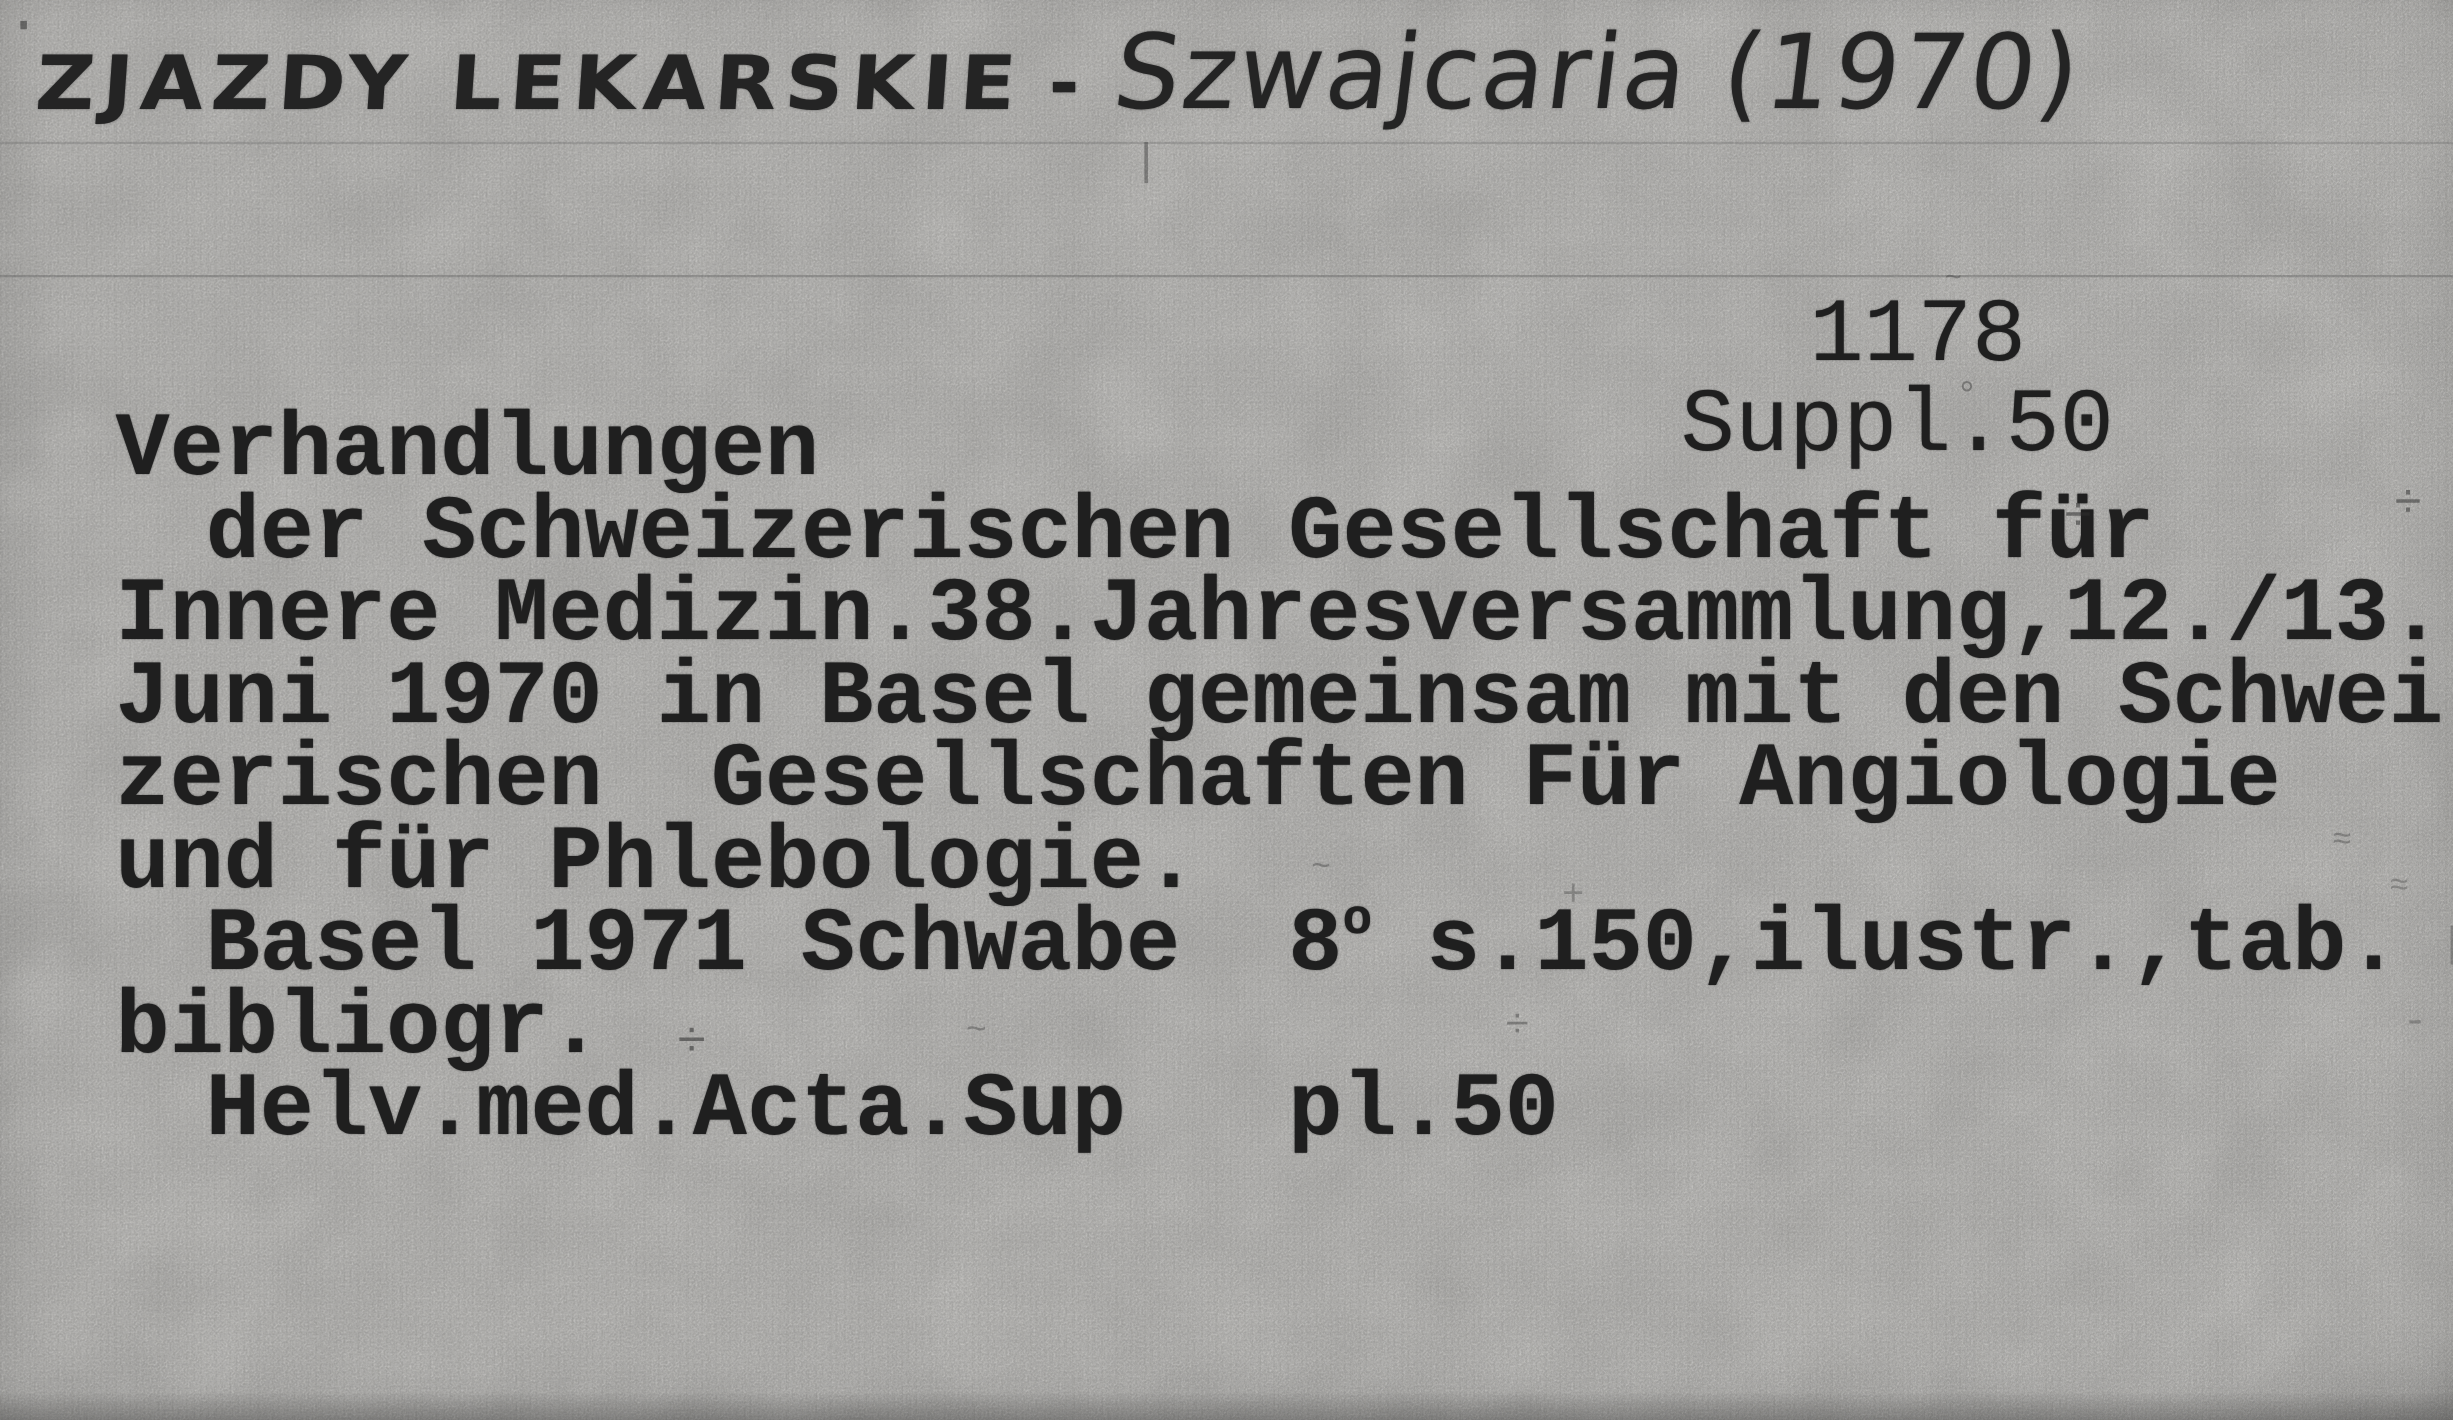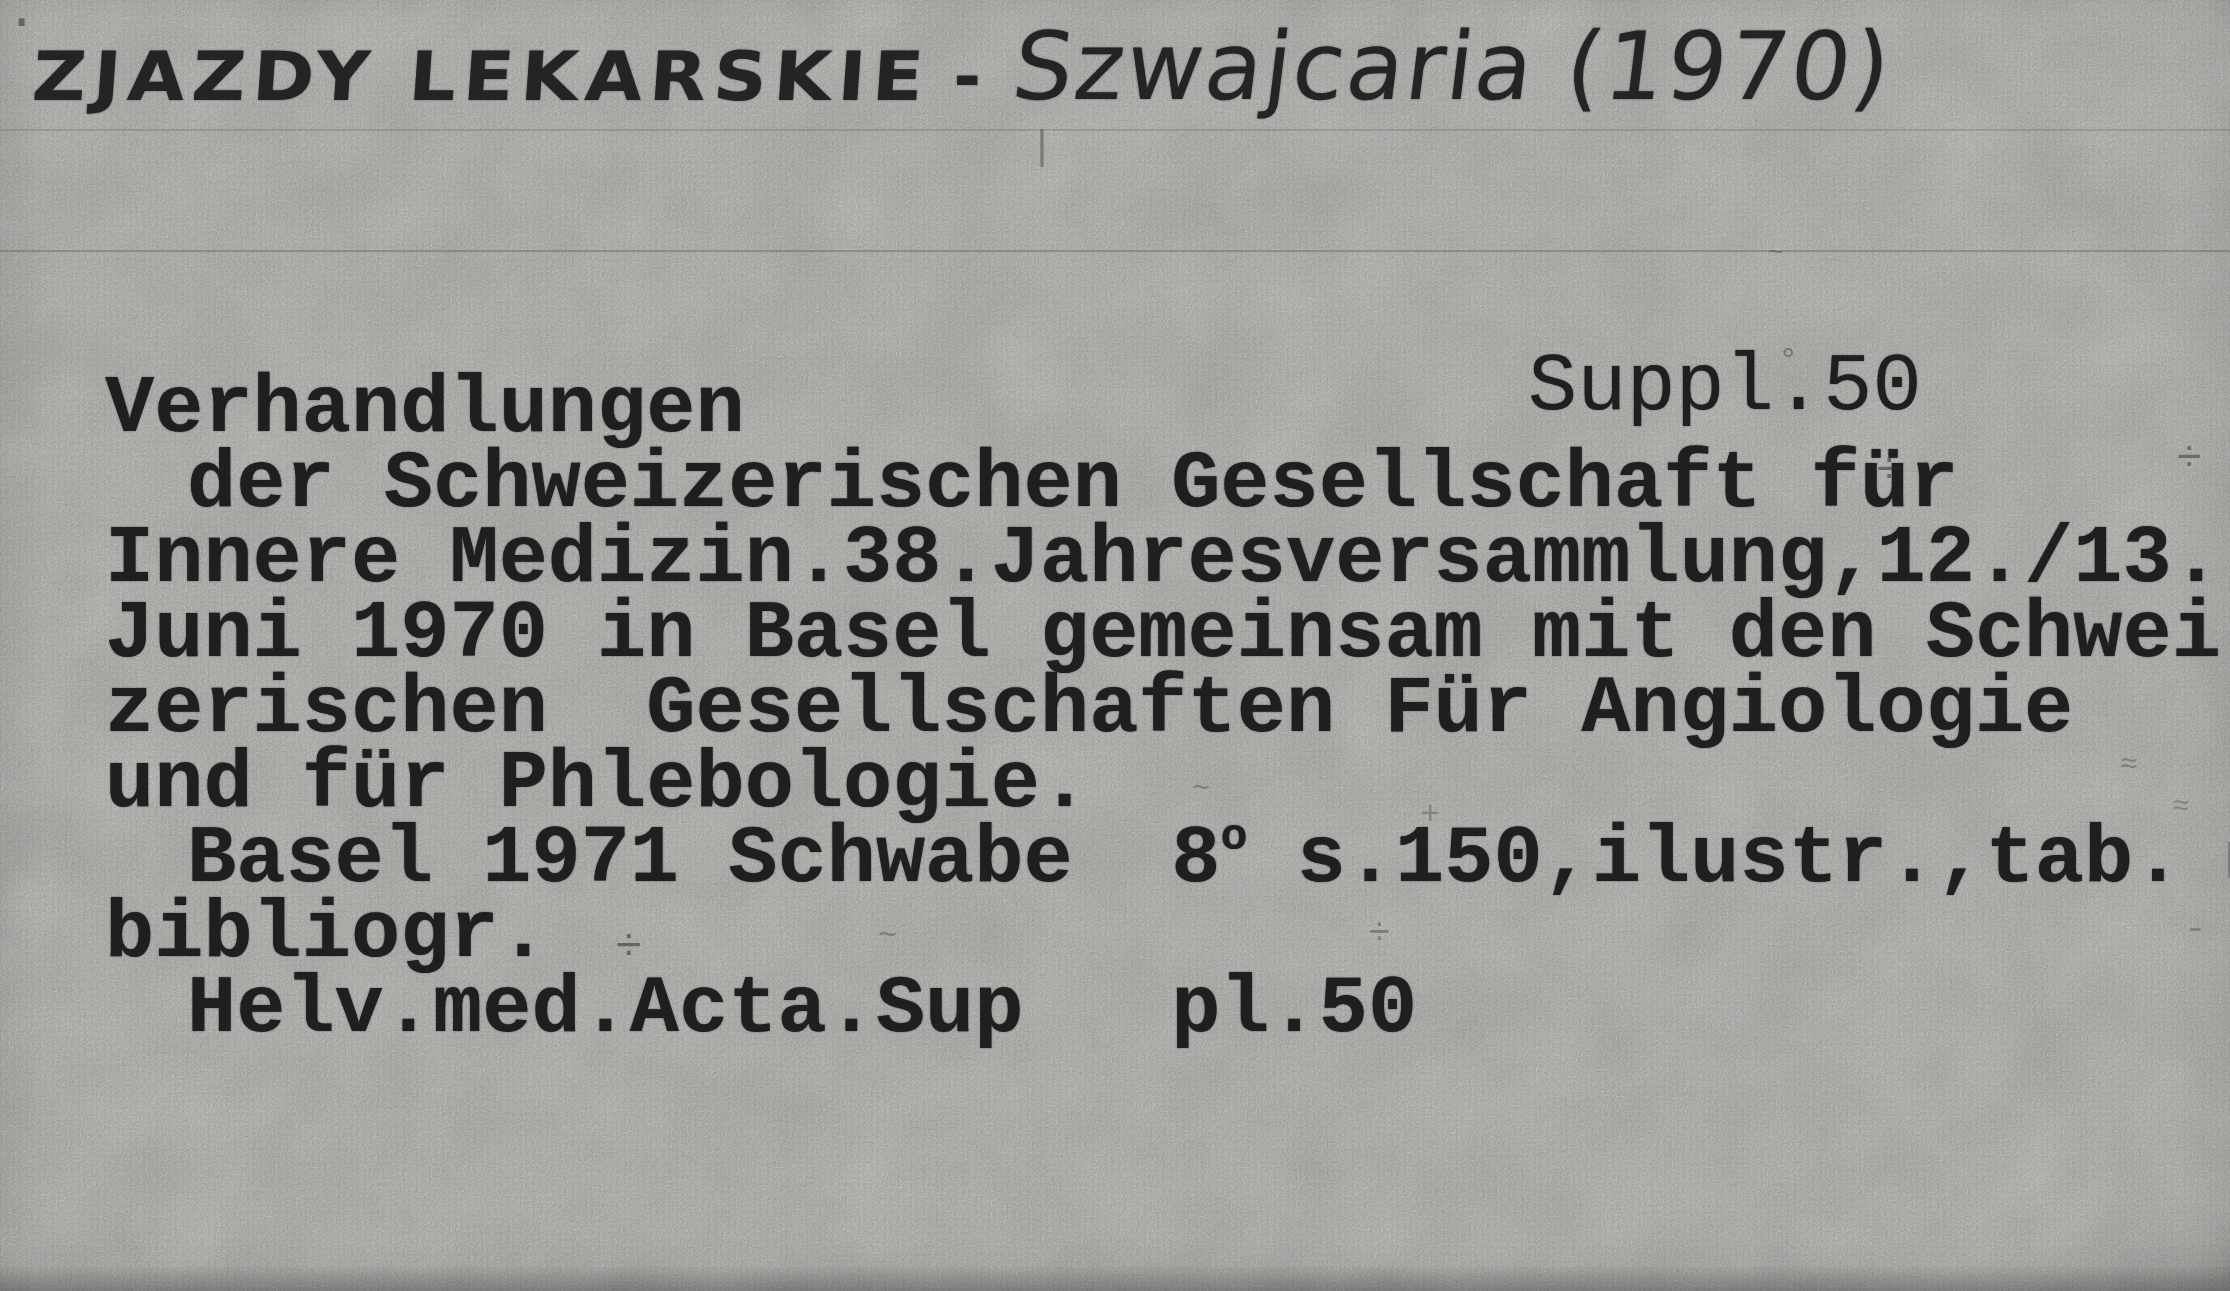--- a/index.html
+++ b/index.html
@@ -127,20 +127,21 @@
 
   <div class="rule rule-a"></div>
   <div class="rule rule-b"></div>
 
   <div class="heading">
     <span class="heading-part1">ZJAZDY LEKARSKIE</span>
     <span class="heading-sep">-</span>
     <span class="heading-part2">Szwajcaria (1970)</span>
   </div>
 
+  <div class="typewriter entry-number">1178</div>
 
   <div class="typewriter supplement">Suppl.50</div>
 
   <div class="typewriter body-block" id="body-block"><div class="tline"><span>Verhandlungen</span></div><div class="tline indent"><span>der Schweizerischen Gesellschaft für</span></div><div class="tline"><span>Innere Medizin.38.Jahresversammlung,12./13.</span></div><div class="tline"><span>Juni 1970 in Basel gemeinsam mit den Schwei-</span></div><div class="tline"><span>zerischen  Gesellschaften Für Angiologie</span></div><div class="tline"><span>und für Phlebologie.</span></div><div class="tline indent"><span>Basel 1971 Schwabe  8</span><span class="sup">o</span><span> s.150,ilustr.,tab.</span></div><div class="tline"><span>bibliogr.</span></div><div class="tline indent"><span>Helv.med.Acta.Sup   pl.50</span></div></div>
 
   <div id="artifacts">
       <span class="artifact" style="left: 6px; top: -6px; font-size: 52px; opacity: 0.55;">·</span>
       <span class="artifact" style="left: 1030px; top: 126px; font-size: 40px; opacity: 0.4;">|</span>
       <span class="artifact" style="left: 1768px; top: 238px; font-size: 26px; opacity: 0.35;">~</span>
       <span class="artifact" style="left: 1778px; top: 342px; font-size: 34px; opacity: 0.4;">°</span>

